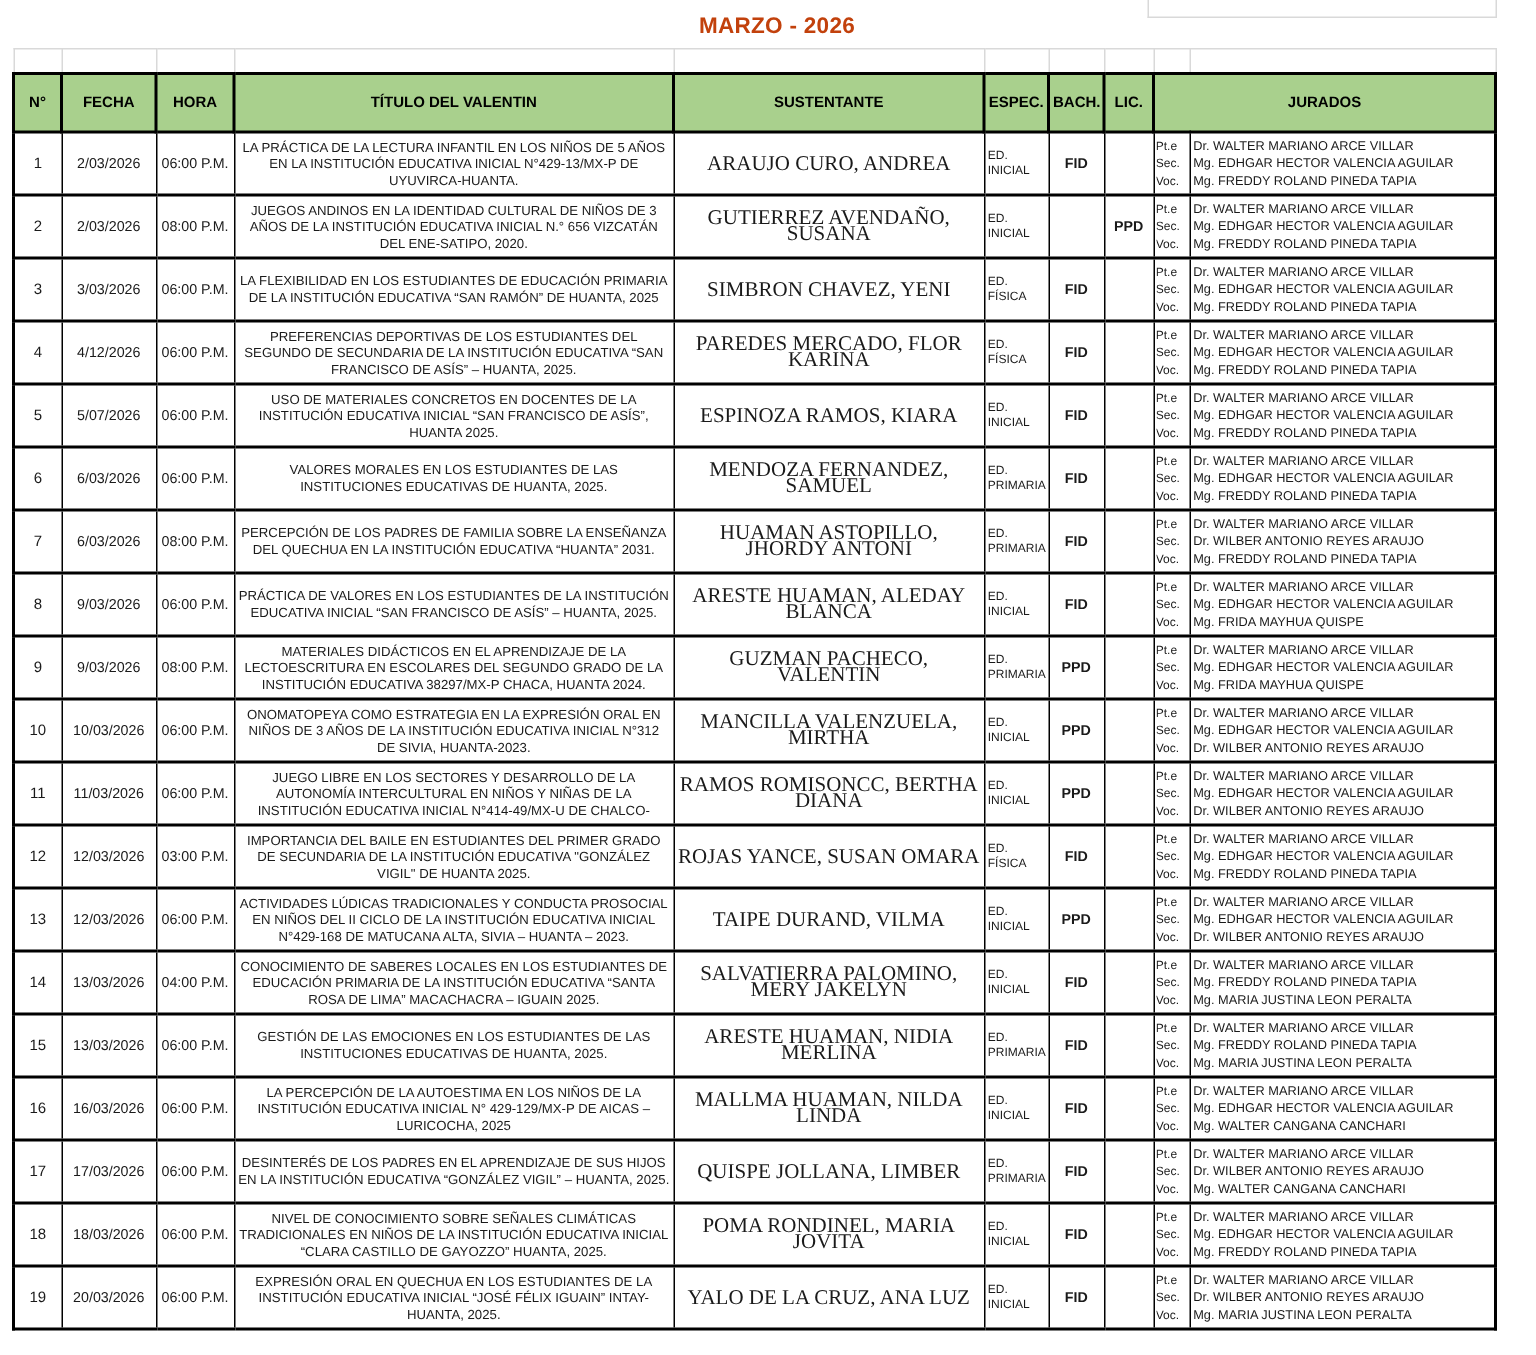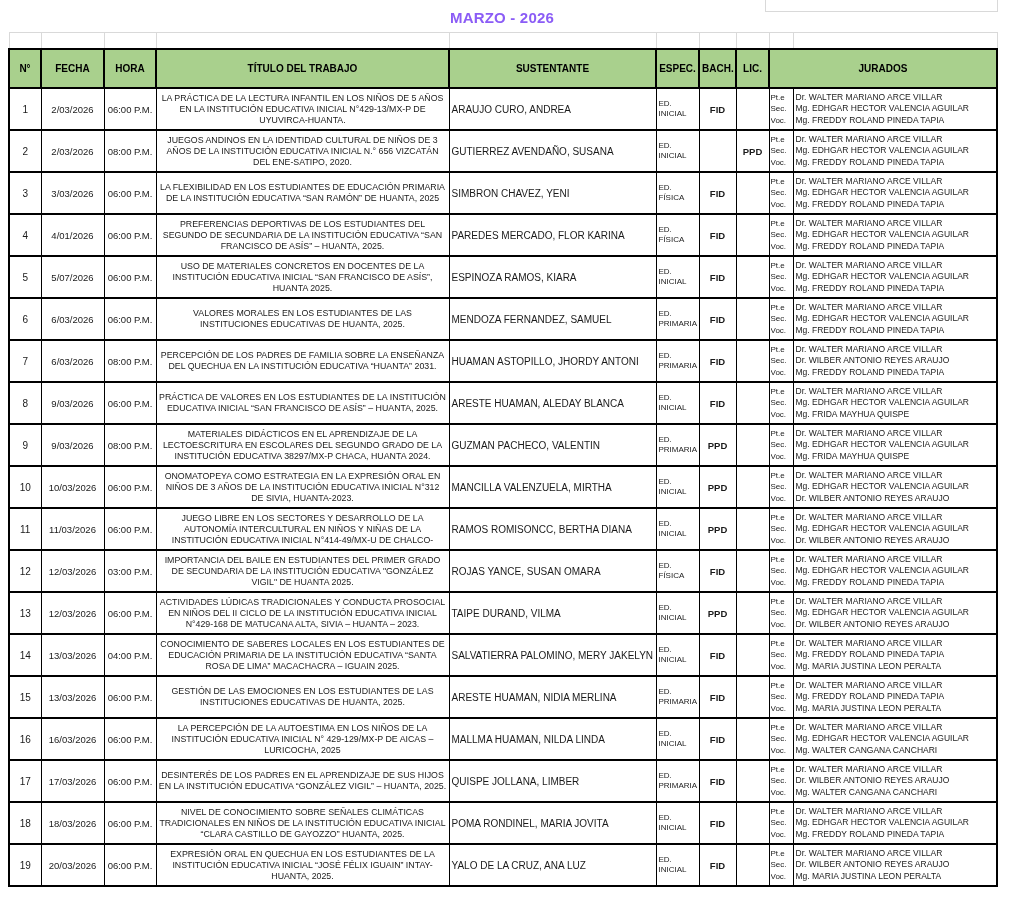--- a/index.html
+++ b/index.html
@@ -5,22 +5,22 @@
   html,body{margin:0;padding:0;}
   body{
     width:1024px;height:903px;position:relative;background:#ffffff;
     font-family:"Liberation Sans",sans-serif;color:#1a1a1a;overflow:hidden;
   }
   .corner-artifact{
     position:absolute;left:765px;top:0;width:231px;height:11px;
     border-left:1px solid #d9d9d9;border-right:1px solid #d9d9d9;border-bottom:1px solid #d9d9d9;
   }
   .doc-title{
-    position:absolute;top:9px;left:8px;width:988px;text-align:center;
-    font-weight:bold;font-size:15px;color:#8b5cf6;letter-spacing:.2px;
+    position:absolute;top:9px;left:24px;width:988px;text-align:center;
+    font-weight:bold;font-size:15px;color:#c2410c;letter-spacing:.2px;
   }
   table.sched{
     position:absolute;left:8px;top:32px;width:988px;
     border-collapse:collapse;table-layout:fixed;
   }
   col.w-n{width:32px}col.w-fecha{width:63px}col.w-hora{width:52px}
   col.w-titulo{width:293px}col.w-sust{width:207px}col.w-espec{width:43px}
   col.w-bach{width:37px}col.w-lic{width:33px}col.w-cargo{width:24px}col.w-jur{width:204px}
 
   tr.grid-strip td{
@@ -41,21 +41,21 @@
   }
   tbody tr{height:42px;}
   tbody tr td:first-child{border-left-width:2px;}
   tbody tr td:last-child{border-right-width:2px;margin-left:46px;}
   tbody tr:last-child td{border-bottom-width:2px;}
 
   td.c-n{text-align:center;font-size:10px;}
   td.c-fecha{text-align:center;font-size:9.5px;padding:0 1px;}
   td.c-hora{text-align:center;font-size:9.5px;padding:0 0;}
   td.c-titulo{text-align:center;font-size:8.8px;line-height:11px;}
-  td.c-sust{text-align:left;font-size:10px;}
+  td.c-sust{text-align:center;font-size:14px;font-family:Liberation Serif, serif;}
   td.c-espec{text-align:left;font-size:8px;line-height:10px;padding:0 1px 0 2px;}
   td.c-bach,td.c-lic{text-align:center;font-size:9.5px;font-weight:bold;}
   td.c-cargo{font-size:8px;line-height:11.5px;padding:0 0 0 1px;}
   td.c-jur{font-size:8.5px;line-height:11.5px;}
   td.c-cargo div,td.c-jur div{white-space:nowrap;overflow:hidden;}
 </style>
 </head>
 <body>
 
 <div class="corner-artifact"></div>
@@ -85,21 +85,21 @@
       <td></td>
       <td></td>
       <td></td>
       <td></td>
       <td></td>
     </tr>
     <tr>
       <th>N°</th>
       <th>FECHA</th>
       <th>HORA</th>
-      <th>TÍTULO DEL TRABAJO</th>
+      <th>TÍTULO DEL VALENTIN</th>
       <th>SUSTENTANTE</th>
       <th>ESPEC.</th>
       <th>BACH.</th>
       <th>LIC.</th>
       <th colspan="2">JURADOS</th>
     </tr>
   </thead>
   <tbody id="rows-body">
   <tr>
     <td class="c-n">1</td>
@@ -159,21 +159,21 @@
     </td>
     <td class="c-jur">
       <div>Dr. WALTER MARIANO ARCE VILLAR</div>
       <div>Mg. EDHGAR HECTOR VALENCIA AGUILAR</div>
       <div>Mg. FREDDY ROLAND PINEDA TAPIA</div>
     </td>
   </tr>
 
   <tr>
     <td class="c-n">4</td>
-    <td class="c-fecha">4/01/2026</td>
+    <td class="c-fecha">4/12/2026</td>
     <td class="c-hora">06:00 P.M.</td>
     <td class="c-titulo">PREFERENCIAS DEPORTIVAS DE LOS ESTUDIANTES DEL SEGUNDO DE SECUNDARIA DE LA INSTITUCIÓN EDUCATIVA “SAN FRANCISCO DE ASÍS” – HUANTA, 2025.</td>
     <td class="c-sust">PAREDES MERCADO, FLOR KARINA</td>
     <td class="c-espec">ED. FÍSICA</td>
     <td class="c-bach">FID</td>
     <td class="c-lic"></td>
     <td class="c-cargo">
       <div>Pt.e</div>
       <div>Sec.</div>
       <div>Voc.</div>

